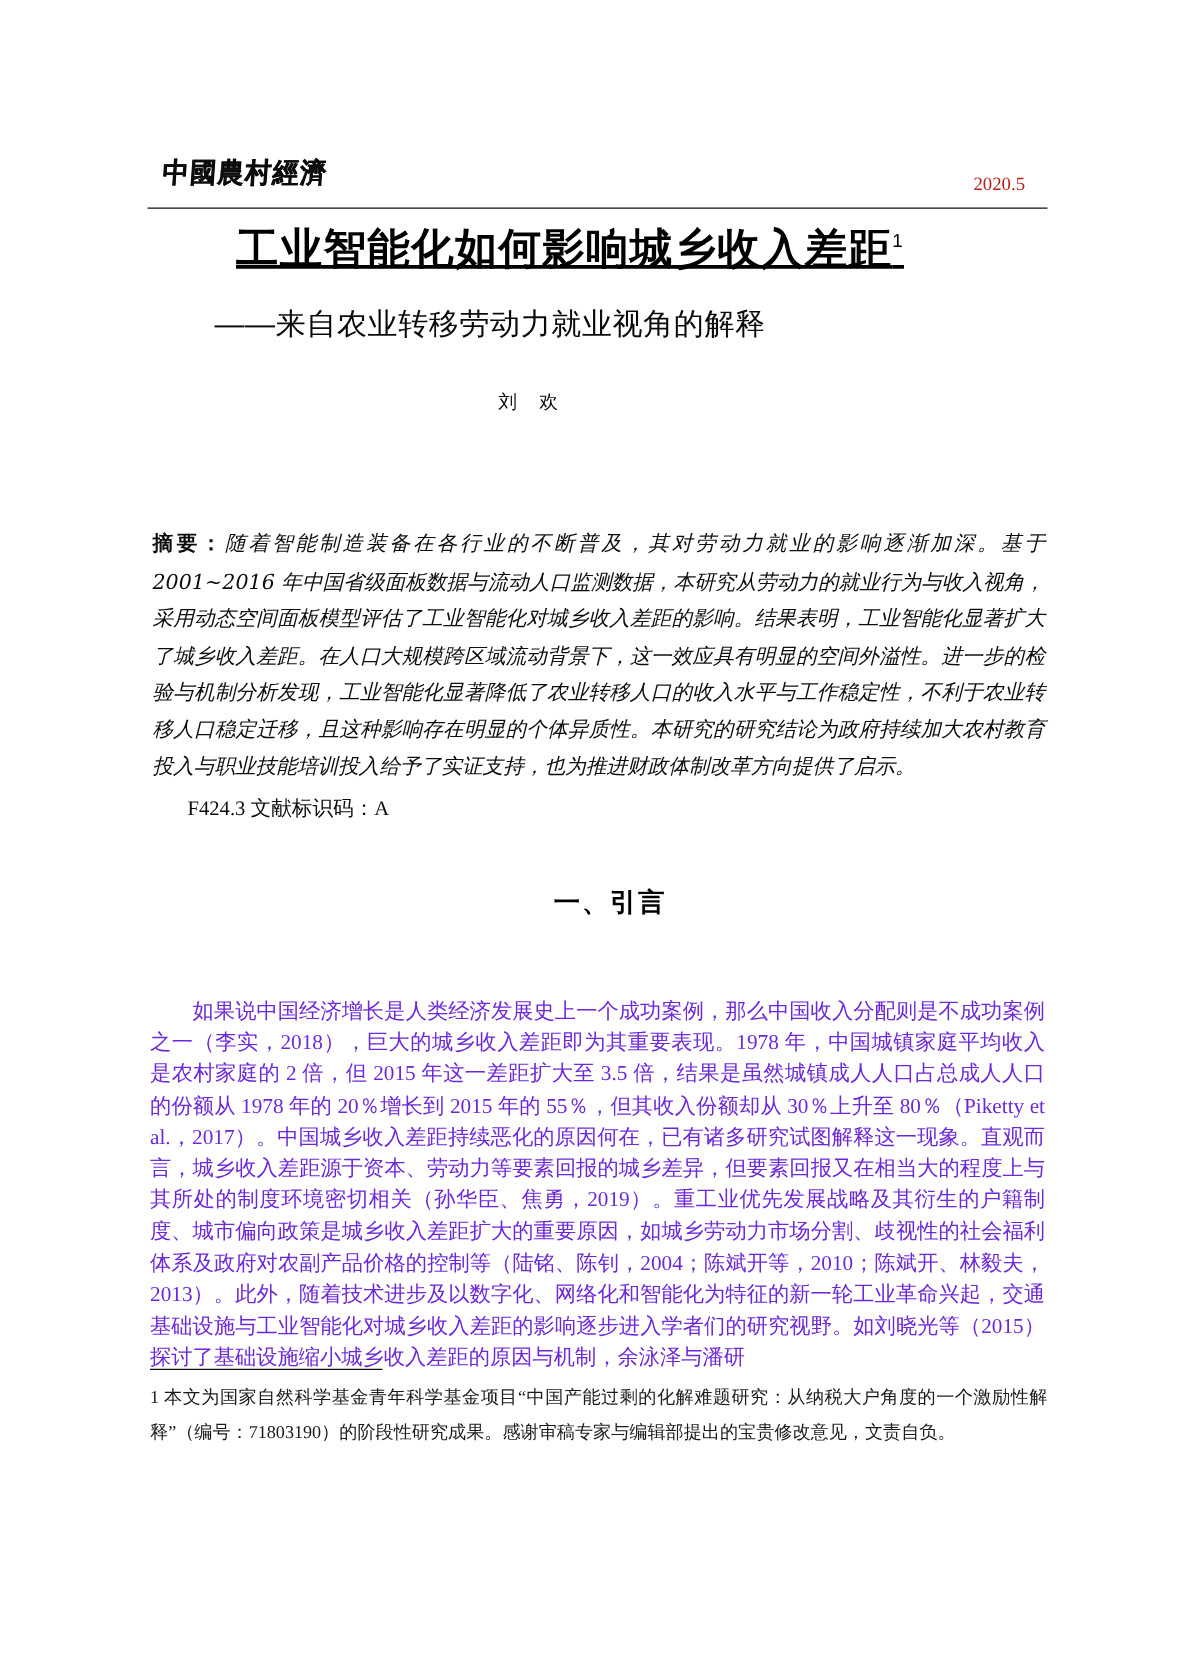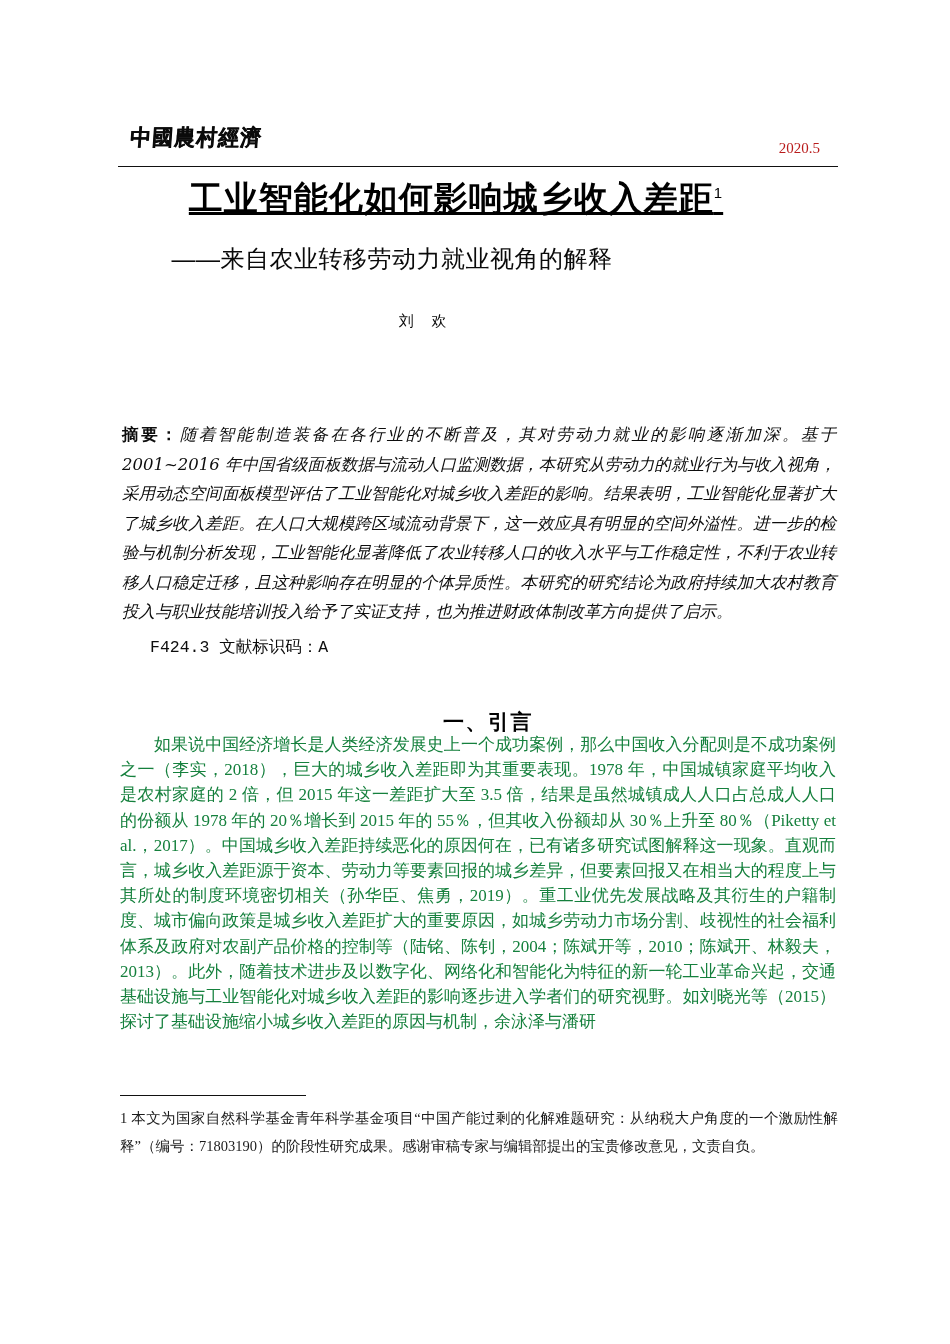--- a/index.html
+++ b/index.html
@@ -141,21 +141,21 @@
     font-family: "DejaVu Serif", "Liberation Serif", serif;
     font-style: italic;
     font-size: 16px;
   }
   .clc-label {
     font-family: "Liberation Sans", "DejaVu Sans", sans-serif;
     font-weight: bold;
     font-size: 17px;
   }
   .clc-value {
-    font-family: Liberation Mono, monospace;
+    font-family: Liberation Serif, serif;
     font-size: 16.5px;
   }
 
   
   .sec-head {
     position: absolute;
     left: 0;
     top: 708px;
     width: 950px;
     text-align: center;
@@ -164,28 +164,28 @@
     font-size: 21px;
     letter-spacing: 1.5px;
     color: #000;
     margin-left: 13px;
   }
 
   
   .body-text {
     position: absolute;
     left: 120px;
-    top: 732px;
+    top: 796px;
     width: 716px;
     font-family: "Liberation Serif", "DejaVu Serif", serif;
     font-size: 17px;
     line-height: 25.2px;
     text-align: justify;
     text-justify: inter-ideograph;
-    color: #15803d;
+    color: #6d28d9;
   }
   .body-text p {
     margin: 0;
     text-indent: 34px;
   }
 
   
   .fn-rule {
     position: absolute;
     left: 120px;

